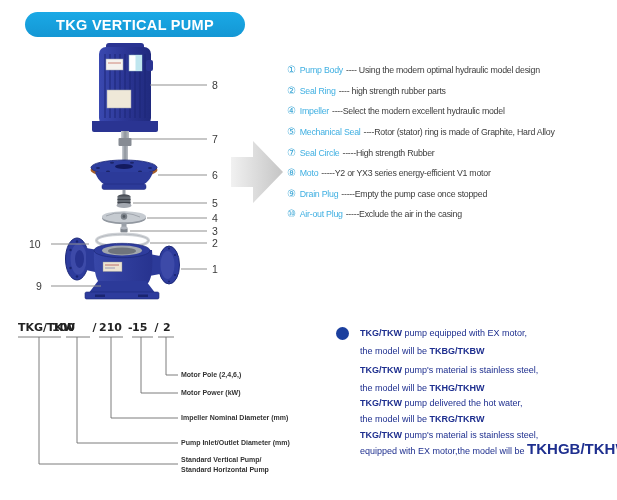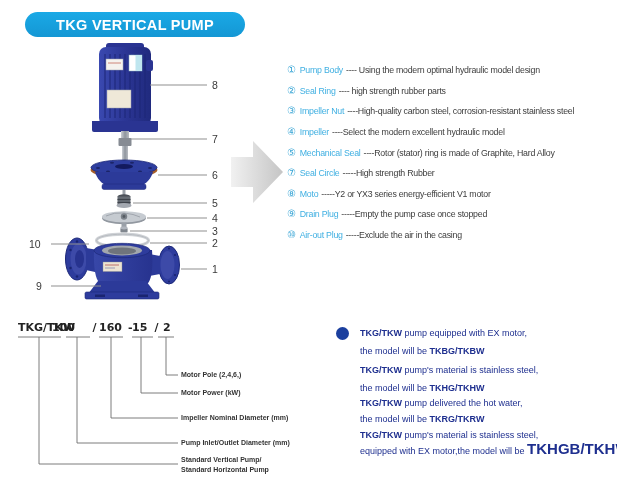--- a/index.html
+++ b/index.html
@@ -199,33 +199,32 @@
   <span class="callout" style="left:212px;top:218px">4</span>
   <span class="callout" style="left:212px;top:231px">3</span>
   <span class="callout" style="left:212px;top:243px">2</span>
   <span class="callout" style="left:212px;top:269px">1</span>
   <span class="callout" style="left:29px;top:244px">10</span>
   <span class="callout" style="left:36px;top:286px">9</span>
 
   <div class="plist">
     <div class="prow"><span class="circ">①</span><span class="pname">Pump Body</span><span class="pdesc">---- Using the modern optimal hydraulic model design</span></div>
     <div class="prow"><span class="circ">②</span><span class="pname">Seal Ring</span><span class="pdesc">---- high strength rubber parts</span></div>
-    <div class="prow"><span class="circ">③</span><span class="pname">Impeller Nut</span><span class="pdesc">----High-quality carbon steel, corrosion-resistant stainless steel</span></div>
     <div class="prow"><span class="circ">④</span><span class="pname">Impeller</span><span class="pdesc">----Select the modern excellent hydraulic model</span></div>
     <div class="prow"><span class="circ">⑤</span><span class="pname">Mechanical Seal</span><span class="pdesc">----Rotor (stator) ring is made of Graphite, Hard Alloy</span></div>
     <div class="prow"><span class="circ">⑦</span><span class="pname">Seal Circle</span><span class="pdesc">-----High strength Rubber</span></div>
     <div class="prow"><span class="circ">⑧</span><span class="pname">Moto</span><span class="pdesc">-----Y2 or YX3 series energy-efficient V1 motor</span></div>
     <div class="prow"><span class="circ">⑨</span><span class="pname">Drain Plug</span><span class="pdesc">-----Empty the pump case once stopped</span></div>
     <div class="prow"><span class="circ">⑩</span><span class="pname">Air-out Plug</span><span class="pdesc">-----Exclude the air in the casing</span></div>
   </div>
 
   <span class="mseg" style="left:18px">TKG/TKW</span>
   <span class="mseg" style="left:52px">100</span>
   <span class="mseg" style="left:92.5px">/</span>
-  <span class="mseg" style="left:99px">160</span>
+  <span class="mseg" style="left:99px">210</span>
   <span class="mseg" style="left:128px">-</span>
   <span class="mseg" style="left:132px">15</span>
   <span class="mseg" style="left:154.5px">/</span>
   <span class="mseg" style="left:163px">2</span>
 
   <div class="mlabel" style="top:375px">Motor Pole (2,4,6,)</div>
   <div class="mlabel" style="top:393px">Motor Power  (kW)</div>
   <div class="mlabel" style="top:418px">Impeller Nominal Diameter (mm)</div>
   <div class="mlabel" style="top:443px">Pump Inlet/Outlet Diameter (mm)</div>
   <div class="mlabel" style="top:464px">

